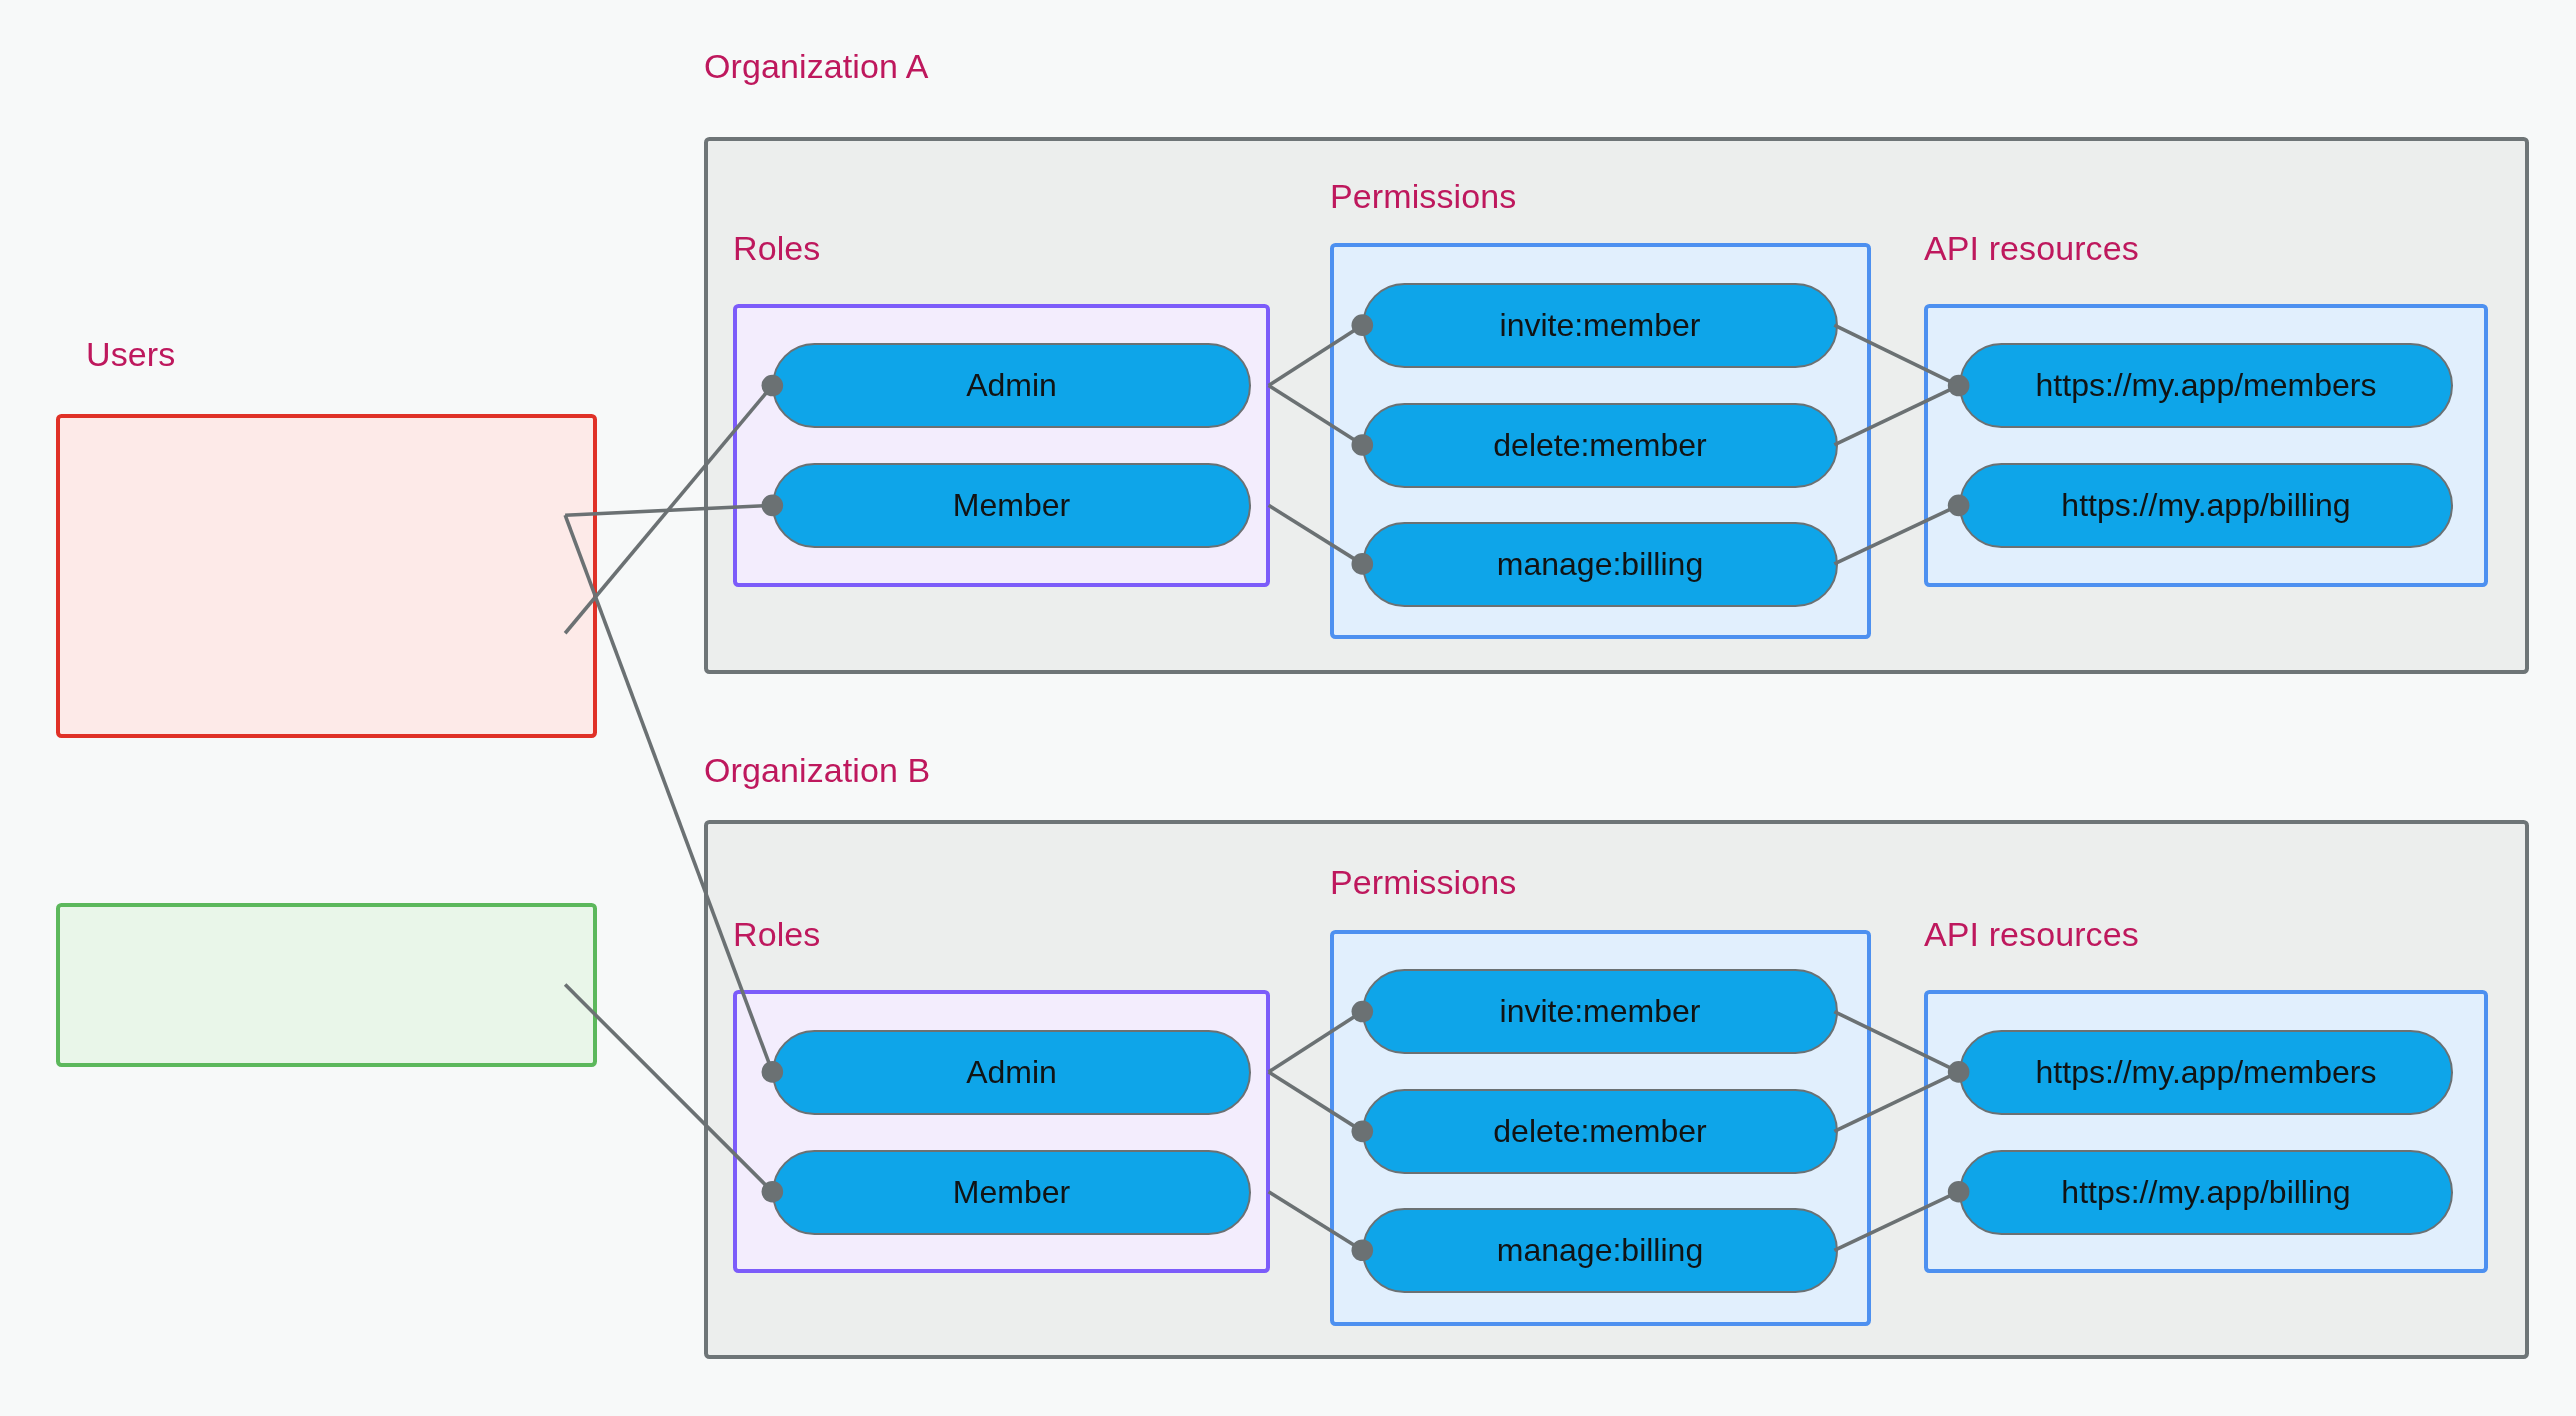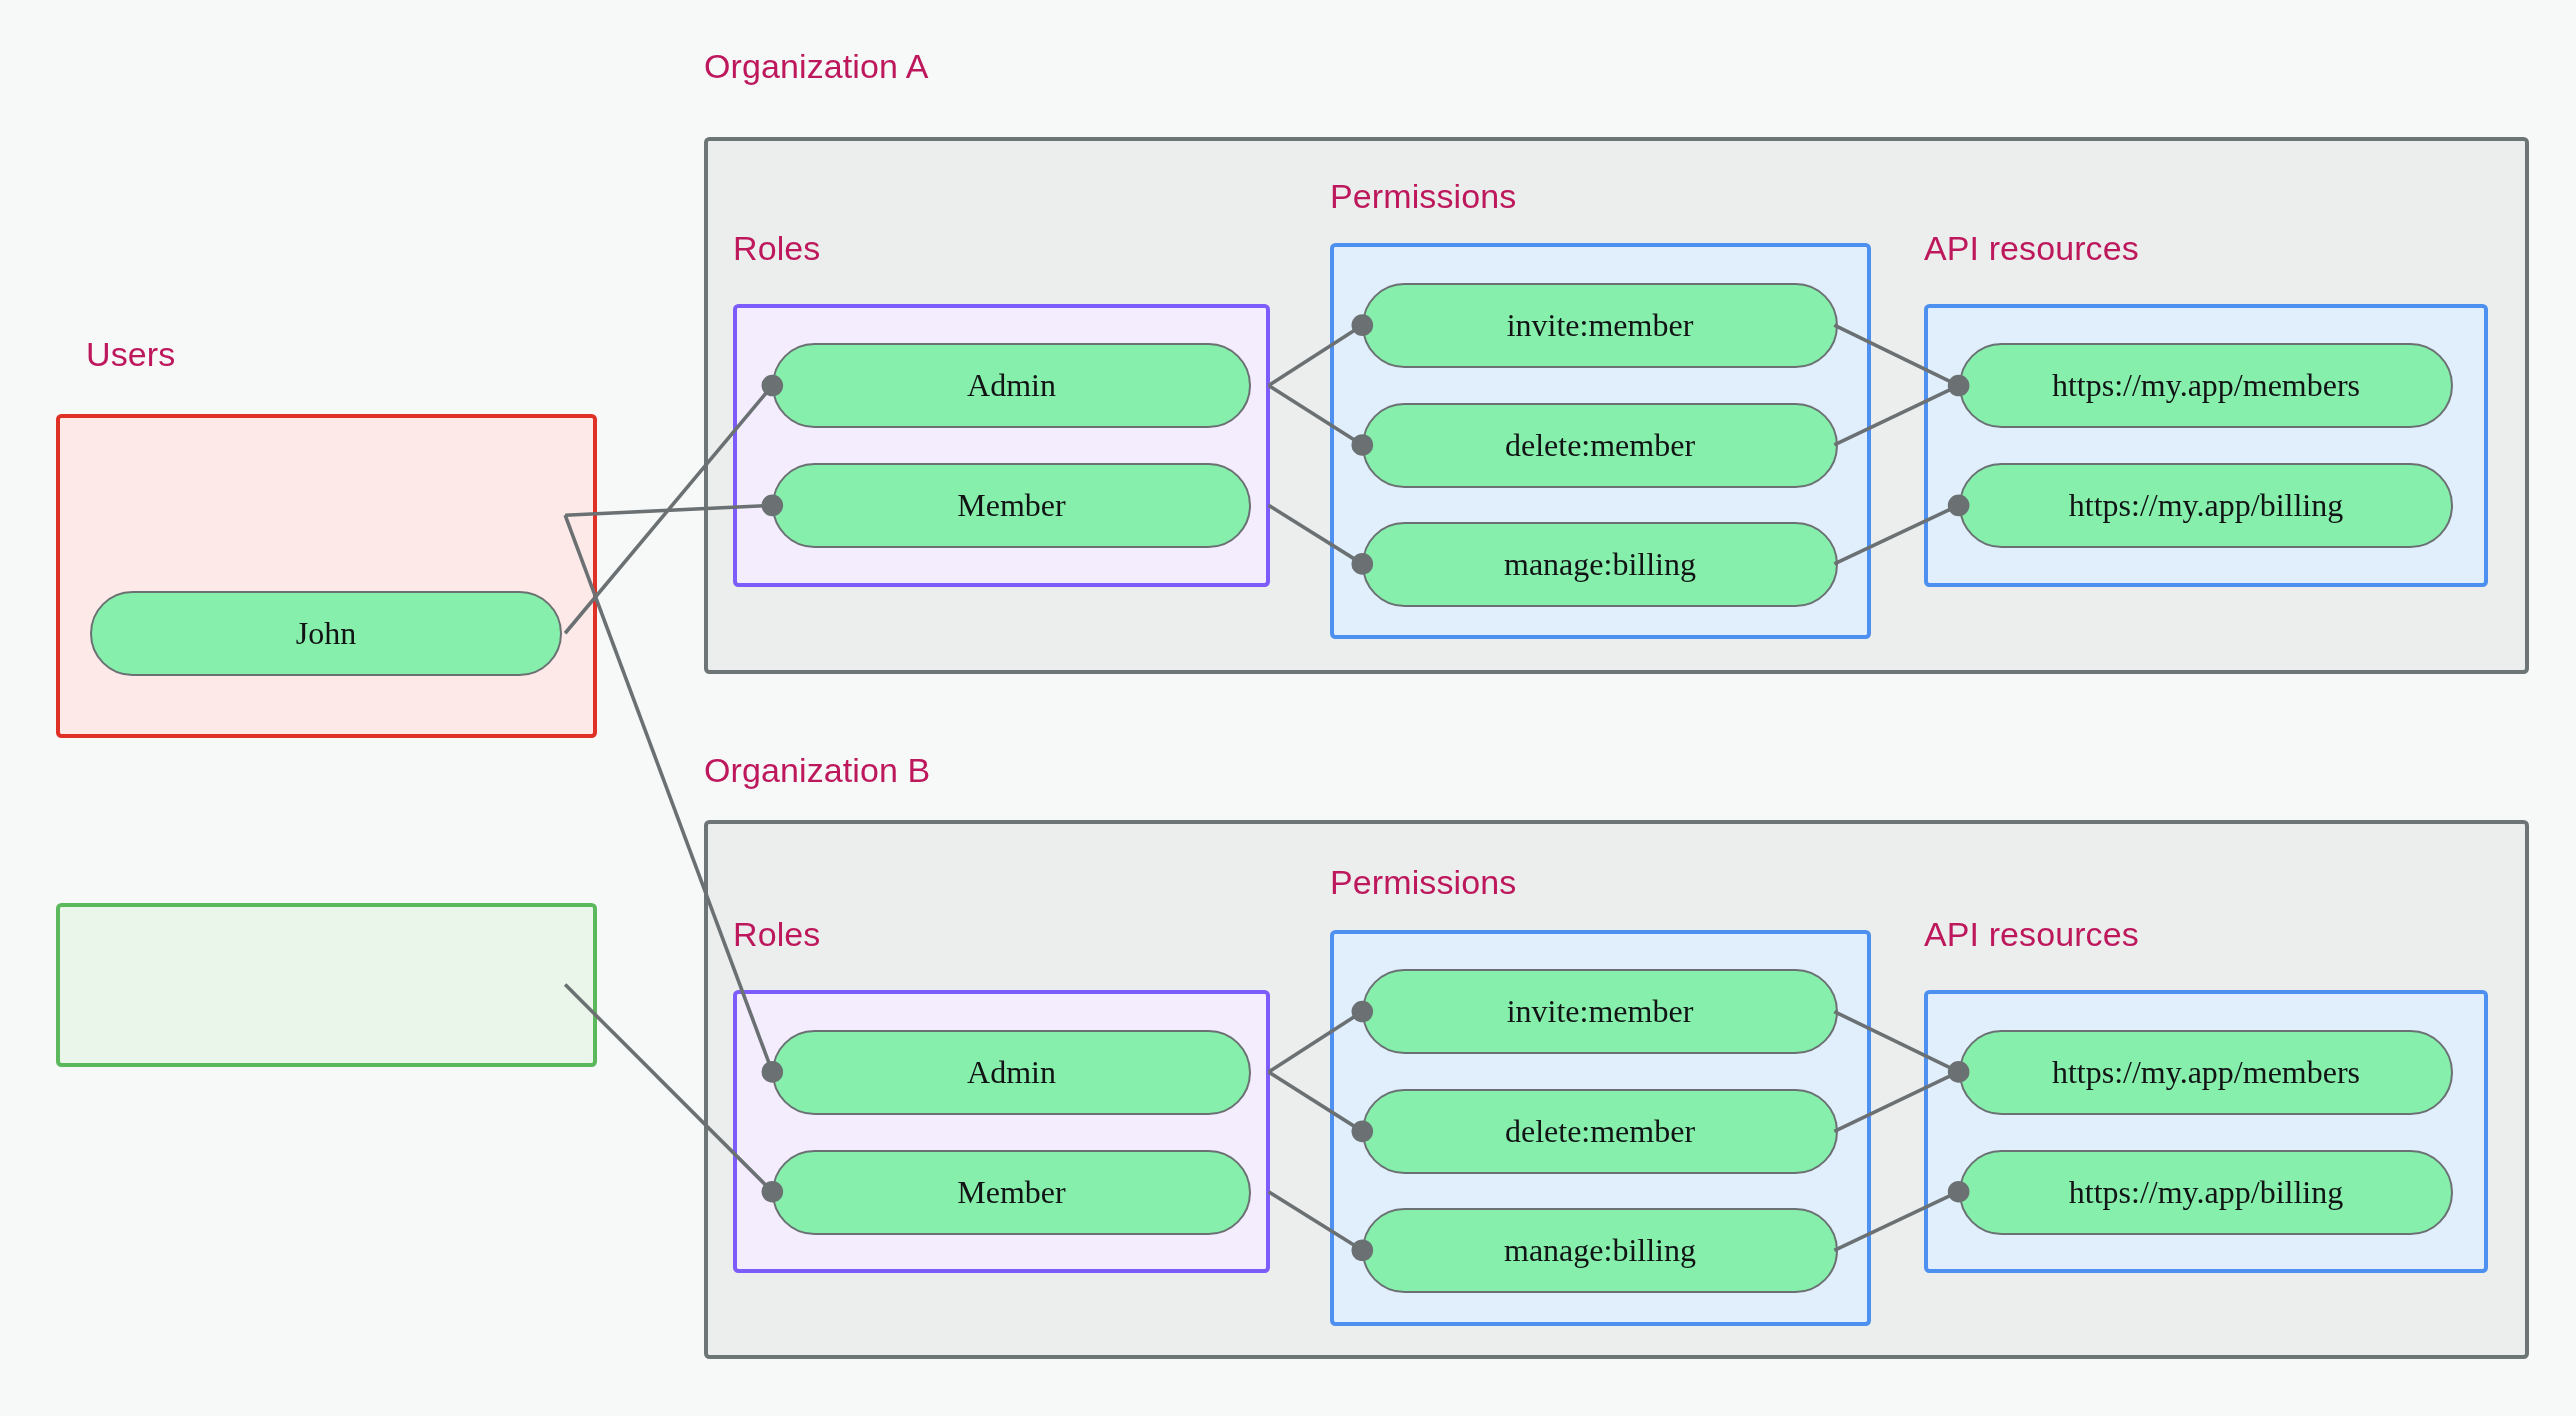--- a/index.html
+++ b/index.html
@@ -39,32 +39,31 @@
     border-style:solid;
     z-index:2;
   }
   .cluster.red   {background:#fdeae8;border-color:#e03127;}
   .cluster.green {background:#e9f6e9;border-color:#5cb85c;}
   .cluster.purple{background:#f3edfd;border-color:#7c5cfa;}
   .cluster.blue  {background:#e1effd;border-color:#4d90f0;}
 
   .node{
     position:absolute;
-    background:#86efac;
+    background:#0ea5e9;
     border:2.7px solid #6b7173;
     border-radius:900px;
     box-sizing:border-box;
     display:flex;
     align-items:center;
     justify-content:center;
     font-size:32px;
     color:#111314;
     white-space:nowrap;
     z-index:4;
-    font-family:Liberation Serif, serif;
   }
 </style>
 </head>
 <body>
 
 <div id="canvas">
 
   <svg id="edges" viewBox="0 0 2859 1572">
     <g stroke="#6b7173" stroke-width="4" fill="none">
 
@@ -108,21 +107,20 @@
       <circle cx="1512" cy="1123" r="12"></circle>
       <circle cx="1512" cy="1256" r="12"></circle>
       <circle cx="1512" cy="1388" r="12"></circle>
       <circle cx="2174" cy="1190" r="12"></circle>
       <circle cx="2174" cy="1323" r="12"></circle>
     </g>
   </svg>
 
   <div class="group-label" style="left:56px;top:335px;margin-left:30px;">Users</div>
   <div class="cluster red" style="left:56px;top:414px;width:541px;height:324px;"></div>
-  <div class="node" style="left:90px;top:591px;width:472px;height:85px;">John</div>
 
   <div class="cluster green" style="left:56px;top:903px;width:541px;height:164px;"></div>
 
   <div class="group-label" style="left:704px;top:47px;">Organization A</div>
   <div class="org-box" style="left:704px;top:137px;width:1825px;height:537px;"></div>
 
   <div class="group-label" style="left:733px;top:229px;">Roles</div>
   <div class="cluster purple" style="left:733px;top:304px;width:537px;height:283px;"></div>
   <div class="node" style="left:772px;top:343px;width:479px;height:85px;">Admin</div>
   <div class="node" style="left:772px;top:463px;width:479px;height:85px;">Member</div>

